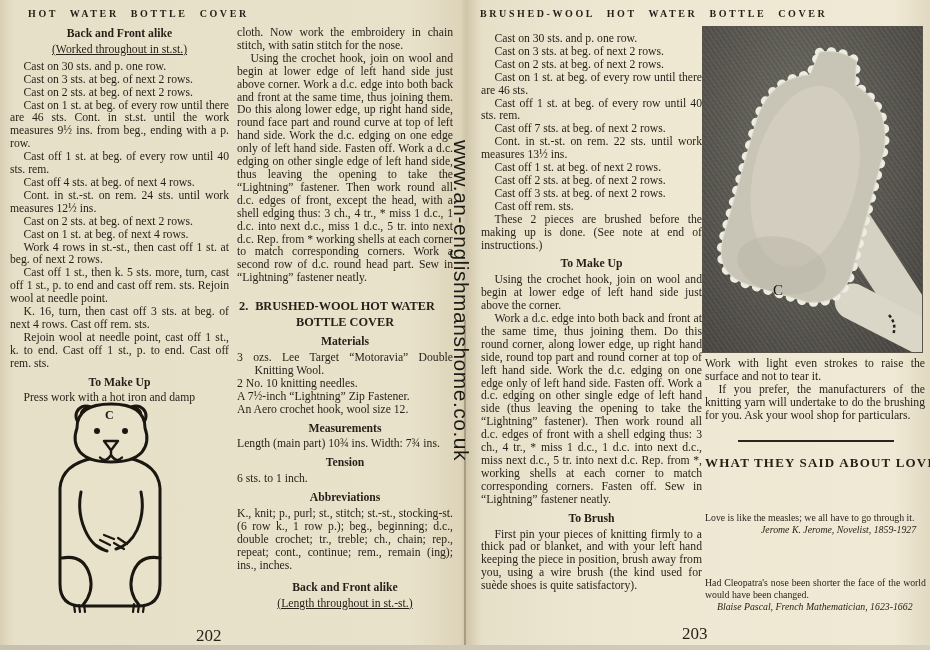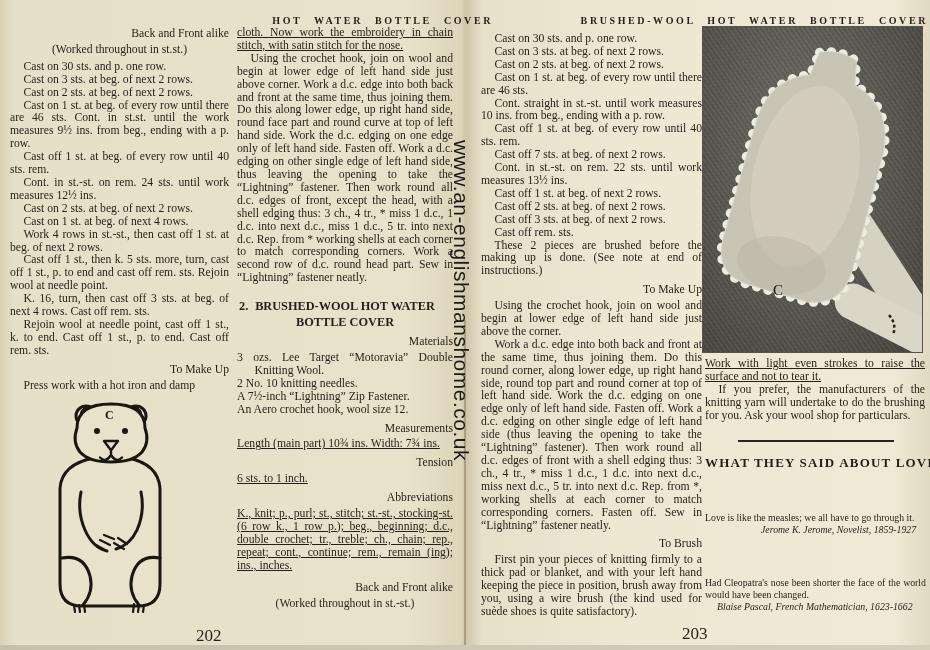--- a/index.html
+++ b/index.html
@@ -6,36 +6,36 @@
   html,body{margin:0;padding:0;}
   body{
     width:930px;height:650px;position:relative;overflow:hidden;
     font-family:"Liberation Serif",serif;color:#241f17;
     background:linear-gradient(90deg,#d8cfb5 0,#e7e0c8 14px,#e9e2cb 44%,#ddd4b9 49.5%,#cfc5a9 50.1%,#e7e0c9 51.8%,#eee7d2 68%,#f0e9d5 96%,#e1d9c1 100%);
   }
   body::after{content:"";position:absolute;left:0;right:0;bottom:0;height:5px;
     background:linear-gradient(90deg,#c7c0ae,#d5cebc);}
   .crease{position:absolute;left:464px;top:320px;bottom:5px;width:2px;background:rgba(110,95,65,.4);}
 
-  .page-header{position:absolute;top:15px;font-weight:bold;font-size:10px;
-    letter-spacing:2.6px;word-spacing:7px;text-align:right;white-space:nowrap;}
+  .page-header{position:absolute;top:8px;font-weight:bold;font-size:10px;
+    letter-spacing:2.6px;word-spacing:7px;text-align:left;white-space:nowrap;}
   #header-left{left:28px;width:465px;}
   #header-right{left:480px;width:448px;}
 
   .col{position:absolute;font-size:11.7px;line-height:12.9px;text-align:justify;}
   #col-l1{left:10px;top:28px;width:219px;}
   #col-l2{left:237px;top:27px;width:216px;}
   #col-r1{left:481px;top:33px;width:221px;}
   #col-r2a{left:705px;top:358px;width:220px;}
   #col-r2b{left:705px;top:440px;width:221px;}
 
   p{margin:0;text-indent:1.15em;}
-  p.flush{text-indent:0;text-decoration:underline;}
-  .sub-head{font-weight:normal;text-align:right;text-indent:0;margin:6px 0 3px;}
-  .sub-head-plain{text-align:center;text-indent:0;margin:0 0 4px;}
+  p.flush{text-indent:0;}
+  .sub-head{font-weight:bold;text-align:center;text-indent:0;margin:6px 0 3px;}
+  .sub-head-plain{text-align:center;text-indent:0;margin:0 0 4px;text-decoration:underline;}
   .sec-head{font-weight:bold;font-size:12.3px;line-height:16px;text-align:center;
     margin:13px 0 4px;position:relative;padding:0 18px;}
   .sec-no{position:absolute;left:2px;}
   .mat{margin:0;padding-left:1.5em;text-indent:-1.5em;}
 
   .pagenum{position:absolute;font-size:17px;}
   #pagenum-left{left:196px;top:626px;}
   #pagenum-right{left:682px;top:624px;}
 
   .watermark{position:absolute;left:449px;top:140px;height:364px;
@@ -71,20 +71,21 @@
 <div class="page-header" id="header-right">BRUSHED-WOOL HOT WATER BOTTLE COVER</div>
 
 <div class="col" id="col-l1">
   <div class="sub-head" style="margin-top:0">Back and Front alike</div>
   <div class="sub-head-plain">(Worked throughout in st.st.)</div>
   <p>Cast on 30 sts. and p. one row.</p>
   <p>Cast on 3 sts. at beg. of next 2 rows.</p>
   <p>Cast on 2 sts. at beg. of next 2 rows.</p>
   <p>Cast on 1 st. at beg. of every row until there are 46 sts.  Cont. in st.st. until the work measures 9½ ins. from beg., ending with a p. row.</p>
   <p>Cast off 1 st. at beg. of every row until 40 sts. rem.</p>
+  <p>Cast off 4 sts. at beg. of next 4 rows.</p>
   <p>Cont. in st.-st. on rem. 24 sts. until work measures 12½ ins.</p>
   <p>Cast on 2 sts. at beg. of next 2 rows.</p>
   <p>Cast on 1 st. at beg. of next 4 rows.</p>
   <p>Work 4 rows in st.-st., then cast off 1 st. at beg. of next 2 rows.</p>
   <p>Cast off 1 st., then k. 5 sts. more, turn, cast off 1 st., p. to end and cast off rem. sts. Rejoin wool at needle point.</p>
   <p>K. 16, turn, then cast off 3 sts. at beg. of next 4 rows.  Cast off rem. sts.</p>
   <p>Rejoin wool at needle point, cast off 1 st., k. to end.  Cast off 1 st., p. to end.  Cast off rem. sts.</p>
   <div class="sub-head">To Make Up</div>
   <p>Press work with a hot iron and damp</p>
 </div>
@@ -125,29 +126,28 @@
   <p class="mat">2 No. 10 knitting needles.</p>
   <p class="mat">A 7½-inch “Lightning” Zip Fastener.</p>
   <p class="mat">An Aero crochet hook, wool size 12.</p>
   <div class="sub-head">Measurements</div>
   <p class="flush">Length (main part) 10¾ ins.  Width: 7¾ ins.</p>
   <div class="sub-head">Tension</div>
   <p class="flush">6 sts. to 1 inch.</p>
   <div class="sub-head">Abbreviations</div>
   <p class="flush">K., knit; p., purl; st., stitch; st.-st., stocking-st. (6 row k., 1 row p.); beg., beginning; d.c., double crochet; tr., treble; ch., chain; rep., repeat; cont., continue; rem., remain (ing); ins., inches.</p>
   <div class="sub-head" style="margin-top:9px">Back and Front alike</div>
-  <div class="sub-head-plain">(Worked throughout in st.-st.)</div>
+  <div class="sub-head-plain">(Length throughout in st.-st.)</div>
 </div>
 
 <div class="col" id="col-r1">
   <p>Cast on 30 sts. and p. one row.</p>
   <p>Cast on 3 sts. at beg. of next 2 rows.</p>
   <p>Cast on 2 sts. at beg. of next 2 rows.</p>
   <p>Cast on 1 st. at beg. of every row until there are 46 sts.</p>
-  <p>Cont. straight in st.-st. until work measures 10 ins. from beg., ending with a p. row.</p>
   <p>Cast off 1 st. at beg. of every row until 40 sts. rem.</p>
   <p>Cast off 7 sts. at beg. of next 2 rows.</p>
   <p>Cont. in st.-st. on rem. 22 sts. until work measures 13½ ins.</p>
   <p>Cast off 1 st. at beg. of next 2 rows.</p>
   <p>Cast off 2 sts. at beg. of next 2 rows.</p>
   <p>Cast off 3 sts. at beg. of next 2 rows.</p>
   <p>Cast off rem. sts.</p>
   <p>These 2 pieces are brushed before the making up is done.  (See note at end of instructions.)</p>
   <div class="sub-head">To Make Up</div>
   <p>Using the crochet hook, join on wool and begin at lower edge of left hand side just above the corner.</p>

